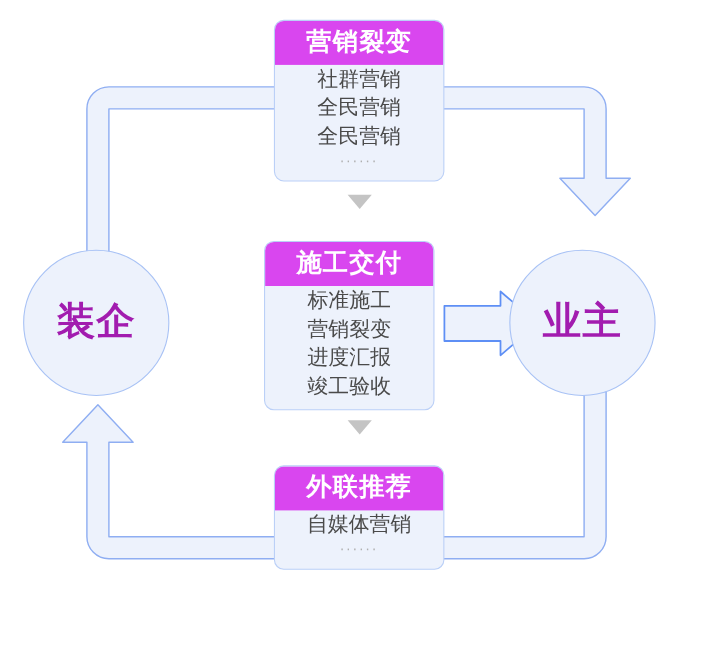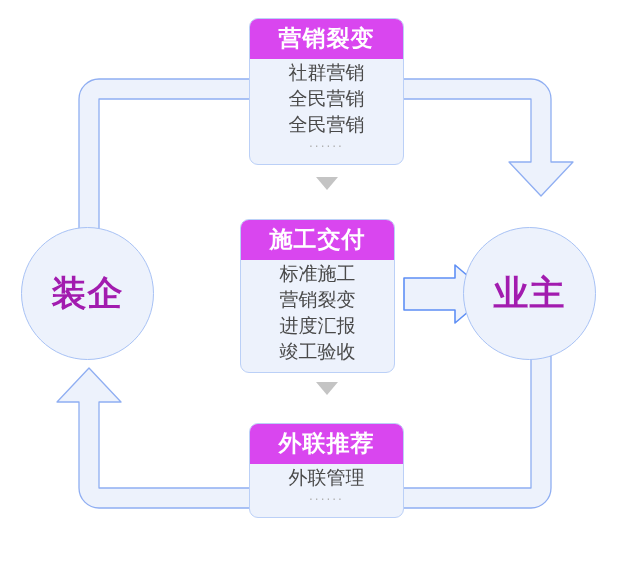--- a/index.html
+++ b/index.html
@@ -189,21 +189,21 @@
       <div class="card-item">标准施工</div>
       <div class="card-item">营销裂变</div>
       <div class="card-item">进度汇报</div>
       <div class="card-item">竣工验收</div>
     </div>
   </div>
 
   <div class="card" id="card-bottom">
     <div class="card-header">外联推荐</div>
     <div class="card-body">
-      <div class="card-item">外联管理</div>
+      <div class="card-item">自媒体营销</div>
       <div class="card-ellipsis">······</div>
     </div>
   </div>
 
   <div class="tri-down" id="tri-1"></div>
   <div class="tri-down" id="tri-2"></div>
 
 </div>
 
 </body></html>

